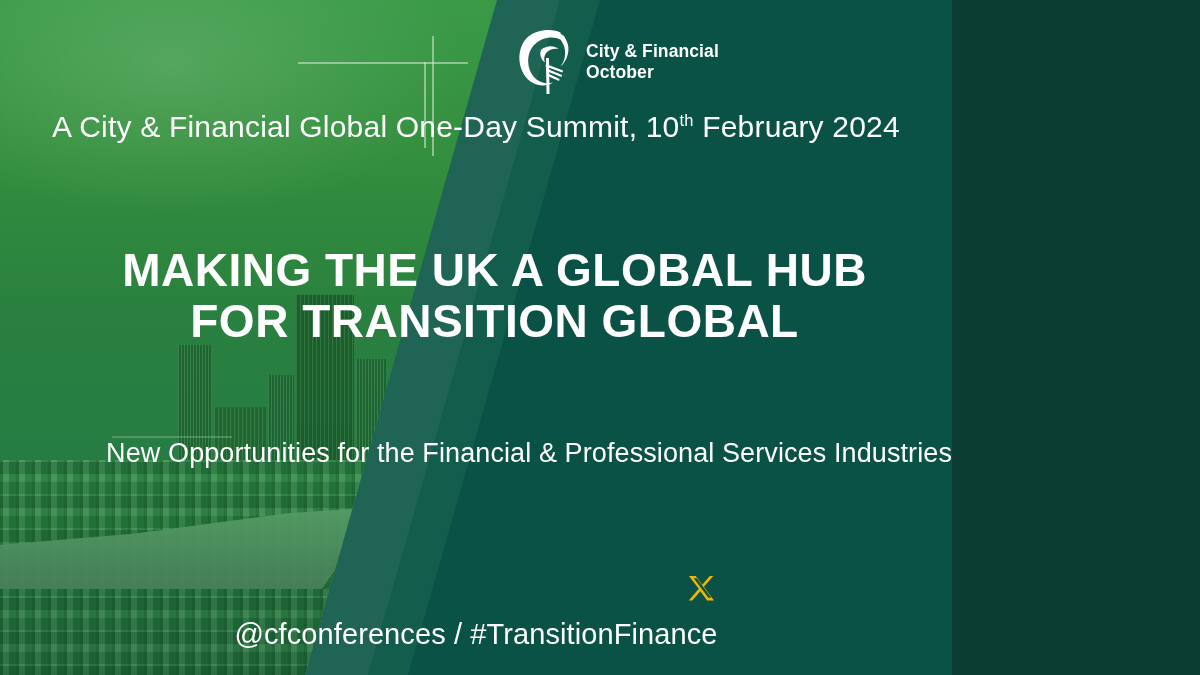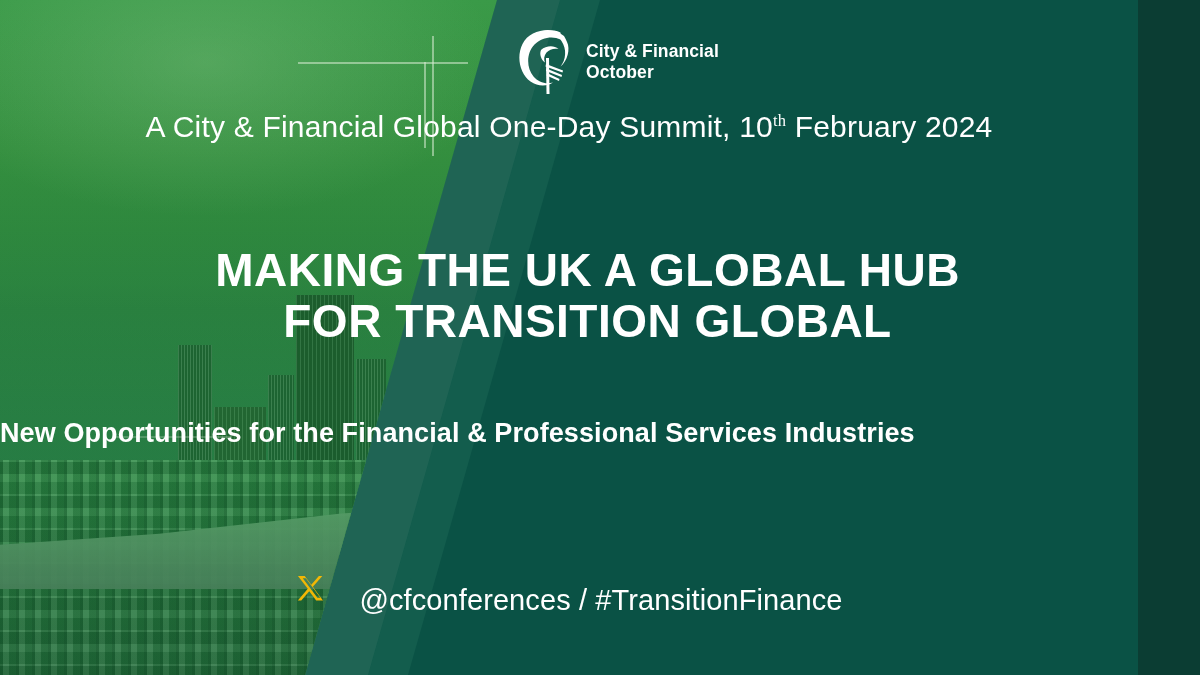--- a/index.html
+++ b/index.html
@@ -2,21 +2,21 @@
 <html><head>
 <meta charset="utf-8">
 <style>
   html, body {
     margin: 0;
     padding: 0;
     background: #0b3d33;
   }
   #banner {
     position: relative;
-    width: 1138px;
+    width: 952px;
     height: 675px;
     overflow: hidden;
     background: #ec4899;
     font-family: "Liberation Sans", sans-serif;
     -webkit-font-smoothing: antialiased;
   }
 
   
   .bg-base {
     position: absolute;
@@ -169,21 +169,20 @@
     font-size: 30px;
     font-weight: 300;
     letter-spacing: 0.2px;
     color: #ffffff;
     white-space: nowrap;
   }
   .eyebrow sup {
     font-size: 0.55em;
     vertical-align: super;
     line-height: 0;
-    font-family: Liberation Serif, serif;
   }
 
   
   .headline {
     position: absolute;
     left: 0; right: 0;
     top: 245px;
     text-align: center;
     font-size: 46px;
     font-weight: bold;
@@ -192,44 +191,43 @@
     color: #ffffff;
     white-space: nowrap;
     padding-left: 37px;
   }
   .headline .l2 { display: block; }
 
   
   .subhead {
     position: absolute;
     left: 0; right: 0;
-    top: 418px;
-    text-align: left;
+    top: 438px;
+    text-align: right;
     font-size: 27px;
-    font-weight: 700;
+    font-weight: 400;
     letter-spacing: 0.1px;
     color: #ffffff;
     white-space: nowrap;
   }
 
   
   .social {
     position: absolute;
     left: 0; right: 0;
     top: 572px;
     display: flex;
     justify-content: center;
     align-items: flex-start;
     gap: 56px;
   }
   .social-col {
     display: flex;
-    flex-direction: row;
-    align-items: flex-start;
-    gap: 32px;
+    flex-direction: column;
+    align-items: flex-end;
   }
   .social-icon { height: 34px; display: flex; align-items: center; }
   .social-label {
     margin-top: 12px;
     font-size: 29px;
     font-weight: 400;
     color: #ffffff;
     white-space: nowrap;
     letter-spacing: 0.1px;
   }

